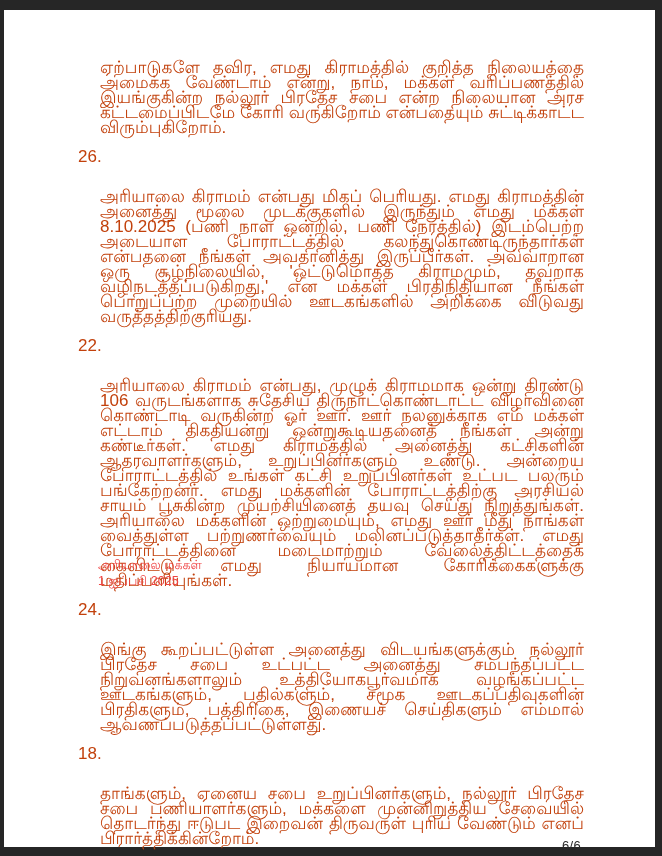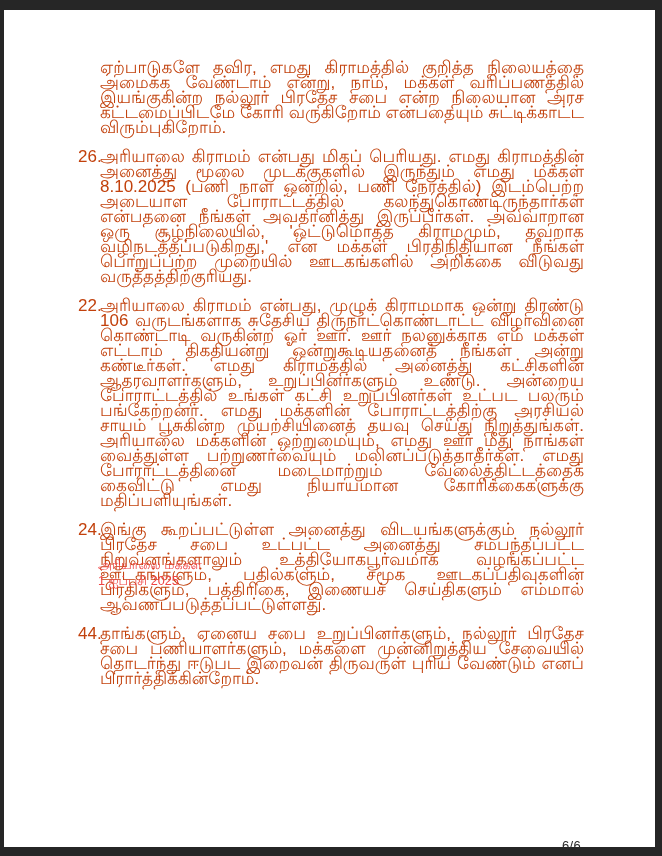--- a/index.html
+++ b/index.html
@@ -43,20 +43,21 @@
     align-items: flex-start;
   }
   .para.numbered .num {
     flex: 0 0 22px;
     width: 22px;
     text-align: center;
   }
   .para.numbered .ptext {
     flex: 1 1 auto;
     text-align: justify;
+    margin-top: 40px;
   }
   .signature {
     position: absolute;
     left: 58px;
     top: 548px;
     font-size: 12.6px;
     line-height: 15.5px;
     color: #ef4444;
     white-space: nowrap;
     margin-left: 36px;
@@ -86,21 +87,21 @@
           </div>
           <div class="para numbered">
             <span class="num">22.</span>
             <span class="ptext">அரியாலை கிராமம் என்பது, முழுக் கிராமமாக ஒன்று திரண்டு 106 வருடங்களாக சுதேசிய திருநாட்கொண்டாட்ட விழாவினை கொண்டாடி வருகின்ற ஓர் ஊர். ஊர் நலனுக்காக எம் மக்கள் எட்டாம் திகதியன்று ஒன்றுகூடியதனைத் நீங்கள் அன்று கண்டீர்கள். எமது கிராமத்தில் அனைத்து கட்சிகளின் ஆதரவாளர்களும், உறுப்பினர்களும் உண்டு. அன்றைய போராட்டத்தில் உங்கள் கட்சி உறுப்பினர்கள் உட்பட பலரும் பங்கேற்றனர். எமது மக்களின் போராட்டத்திற்கு அரசியல் சாயம் பூசுகின்ற முயற்சியினைத் தயவு செய்து நிறுத்துங்கள். அரியாலை மக்களின் ஒற்றுமையும், எமது ஊர் மீது நாங்கள் வைத்துள்ள பற்றுணர்வையும் மலினப்படுத்தாதீர்கள். எமது போராட்டத்தினை மடைமாற்றும் வேலைத்திட்டத்தைக் கைவிட்டு எமது நியாயமான கோரிக்கைகளுக்கு மதிப்பளியுங்கள்.</span>
           </div>
           <div class="para numbered">
             <span class="num">24.</span>
             <span class="ptext">இங்கு கூறப்பட்டுள்ள அனைத்து விடயங்களுக்கும் நல்லூர் பிரதேச சபை உட்பட்ட அனைத்து சம்பந்தப்பட்ட நிறுவனங்களாலும் உத்தியோகபூர்வமாக வழங்கப்பட்ட ஊடகங்களும், பதில்களும், சமூக ஊடகப்பதிவுகளின் பிரதிகளும், பத்திரிகை, இணையச் செய்திகளும் எம்மால் ஆவணப்படுத்தப்பட்டுள்ளது.</span>
           </div>
           <div class="para numbered">
-            <span class="num">44.</span>
+            <span class="num">18.</span>
             <span class="ptext">தாங்களும், ஏனைய சபை உறுப்பினர்களும், நல்லூர் பிரதேச சபை பணியாளர்களும், மக்களை முன்னிறுத்திய சேவையில் தொடர்ந்து ஈடுபட இறைவன் திருவருள் புரிய வேண்டும் எனப் பிரார்த்திக்கின்றோம்.</span>
           </div>
         </div>
     </div>
 
     <div class="signature">
       <div>அரியாலை மக்கள்</div>
       <div>1 ஐப்பசி 2025</div>
     </div>
 

